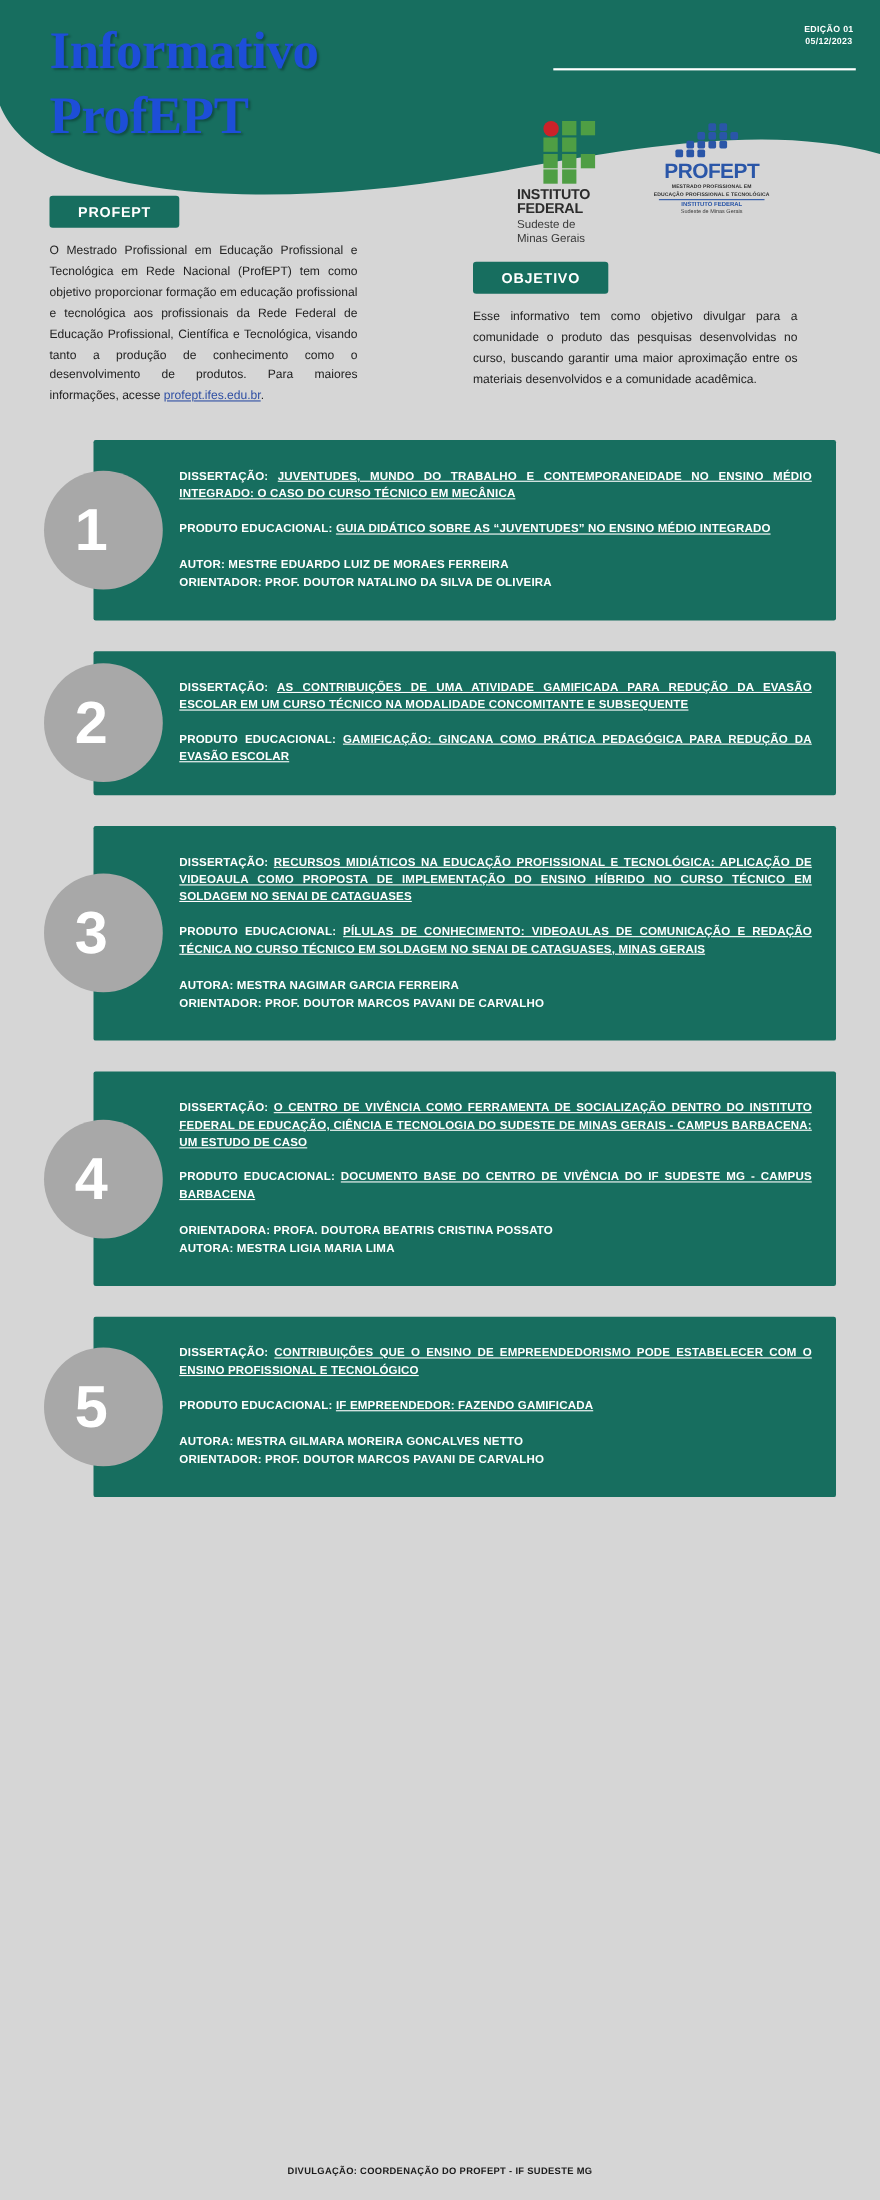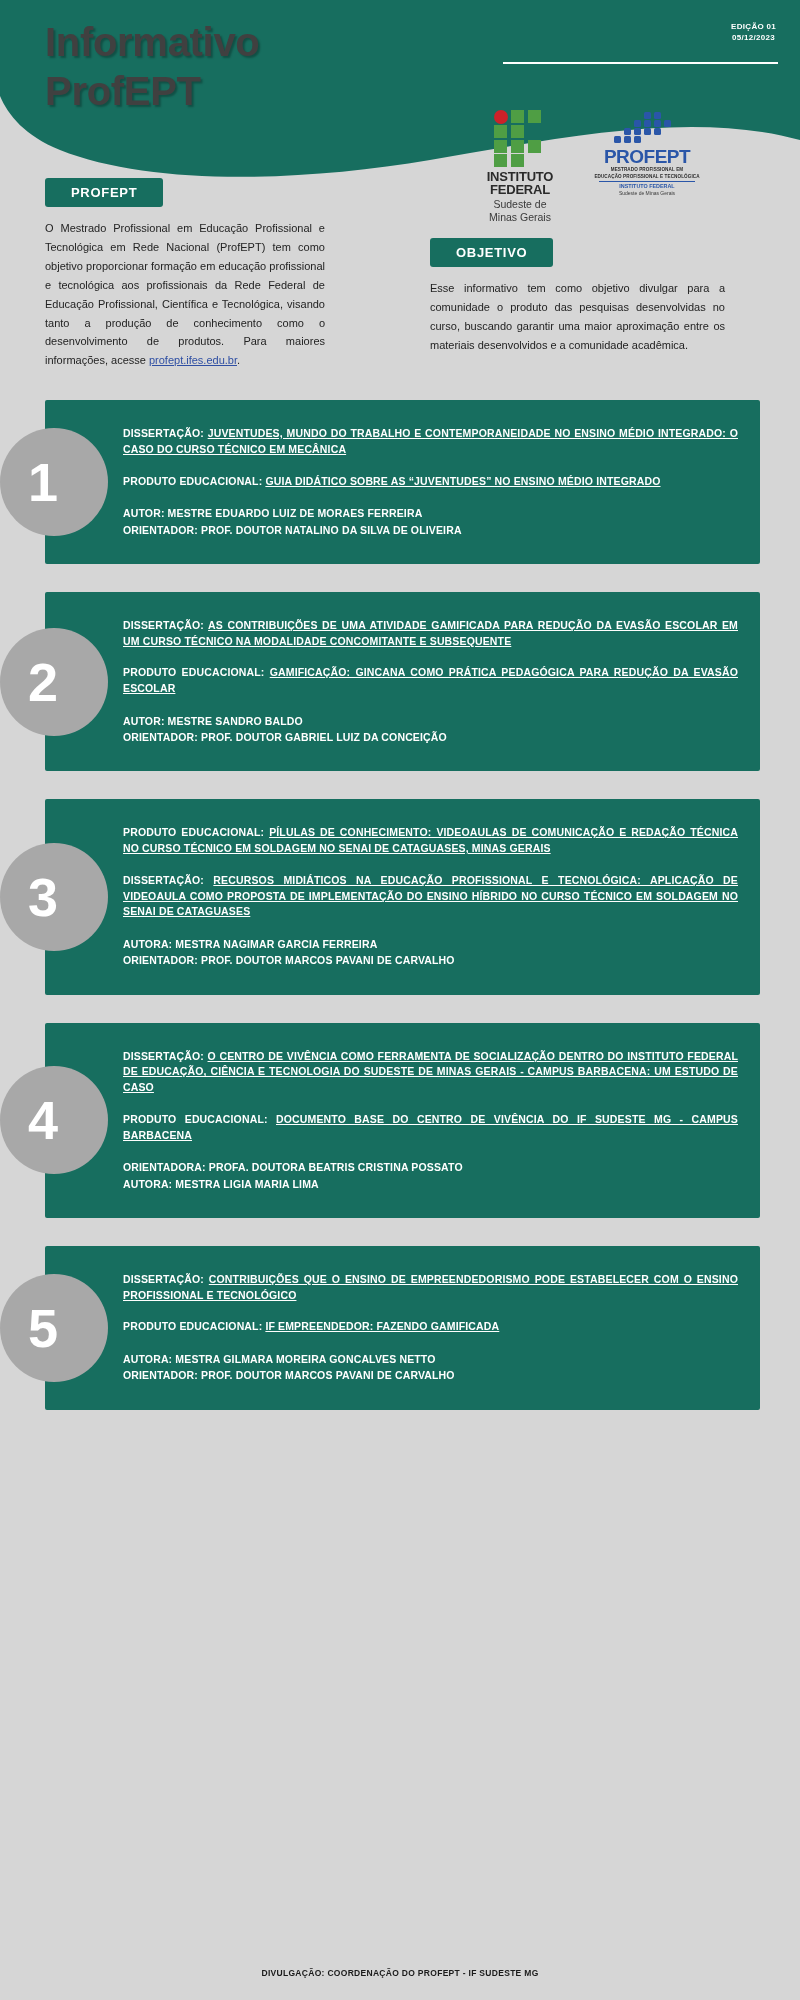--- a/index.html
+++ b/index.html
@@ -23,27 +23,28 @@
     position: absolute;
     inset: 0;
     width: 800px;
     height: 190px;
   }
   .header-title {
     position: absolute;
     left: 45px;
     top: 18px;
     width: 420px;
-    color: #404040;
-    font-size: 40px;
+    color: #1d4ed8;
+    font-size: 48px;
     font-weight: bold;
     line-height: 1.22;
     letter-spacing: -0.3px;
     text-shadow: 2px 2px 2px rgba(0,0,0,0.28);
     z-index: 4;
+    font-family: Liberation Serif, serif;
   }
   .header-title .ln { display: block; }
 
   .edition-box {
     position: absolute;
     right: 24px;
     top: 22px;
     text-align: center;
     color: #ffffff;
     font-size: 8px;
@@ -67,21 +68,21 @@
     position: absolute;
     left: 470px;
     top: 110px;
     width: 310px;
     height: 110px;
     display: flex;
     align-items: flex-start;
     gap: 16px;
     z-index: 5;
   }
-  .logo-if { width: 100px; text-align: center; }
+  .logo-if { width: 100px; text-align: left; }
   .if-grid {
     width: 52px;
     height: 56px;
     margin: 0 auto 4px auto;
     position: relative;
   }
   .if-cell {
     position: absolute;
     width: 13px;
     height: 13px;
@@ -198,20 +199,21 @@
     font-weight: normal;
     text-decoration: underline;
   }
 
   
   .cards {
     position: absolute;
     top: 400px;
     left: 0;
     width: 800px;
+    padding-left: 40px;
   }
   .card-wrap {
     position: relative;
     margin-bottom: 28px;
     min-height: 120px;
   }
   .card {
     position: relative;
     margin-left: 45px;
     margin-right: 40px;
@@ -370,35 +372,31 @@
   </div>
 
   <div class="card-wrap">
     <div class="card">
       <div class="card-line">
         <span>DISSERTAÇÃO: </span><span class="u">AS CONTRIBUIÇÕES DE UMA ATIVIDADE GAMIFICADA PARA REDUÇÃO DA EVASÃO ESCOLAR EM UM CURSO TÉCNICO NA MODALIDADE CONCOMITANTE E SUBSEQUENTE</span>
       </div>
       <div class="card-line">
         <span>PRODUTO EDUCACIONAL: </span><span class="u">GAMIFICAÇÃO: GINCANA COMO PRÁTICA PEDAGÓGICA PARA REDUÇÃO DA EVASÃO ESCOLAR</span>
       </div>
-      <div class="card-meta">
-        <div>AUTOR: MESTRE SANDRO BALDO</div>
-        <div>ORIENTADOR: PROF. DOUTOR GABRIEL LUIZ DA CONCEIÇÃO</div>
-      </div>
     </div>
     <div class="badge">2</div>
   </div>
 
   <div class="card-wrap">
     <div class="card">
       <div class="card-line">
+        <span>DISSERTAÇÃO: </span><span class="u">RECURSOS MIDIÁTICOS NA EDUCAÇÃO PROFISSIONAL E TECNOLÓGICA: APLICAÇÃO DE VIDEOAULA COMO PROPOSTA DE IMPLEMENTAÇÃO DO ENSINO HÍBRIDO NO CURSO TÉCNICO EM SOLDAGEM NO SENAI DE CATAGUASES</span>
+      </div>
+      <div class="card-line">
         <span>PRODUTO EDUCACIONAL: </span><span class="u">PÍLULAS DE CONHECIMENTO: VIDEOAULAS DE COMUNICAÇÃO E REDAÇÃO TÉCNICA NO CURSO TÉCNICO EM SOLDAGEM NO SENAI DE CATAGUASES, MINAS GERAIS </span>
-      </div>
-      <div class="card-line">
-        <span>DISSERTAÇÃO: </span><span class="u">RECURSOS MIDIÁTICOS NA EDUCAÇÃO PROFISSIONAL E TECNOLÓGICA: APLICAÇÃO DE VIDEOAULA COMO PROPOSTA DE IMPLEMENTAÇÃO DO ENSINO HÍBRIDO NO CURSO TÉCNICO EM SOLDAGEM NO SENAI DE CATAGUASES</span>
       </div>
       <div class="card-meta">
         <div>AUTORA:  MESTRA NAGIMAR GARCIA FERREIRA</div>
         <div>ORIENTADOR: PROF. DOUTOR MARCOS PAVANI DE CARVALHO</div>
       </div>
     </div>
     <div class="badge">3</div>
   </div>
 
   <div class="card-wrap">

